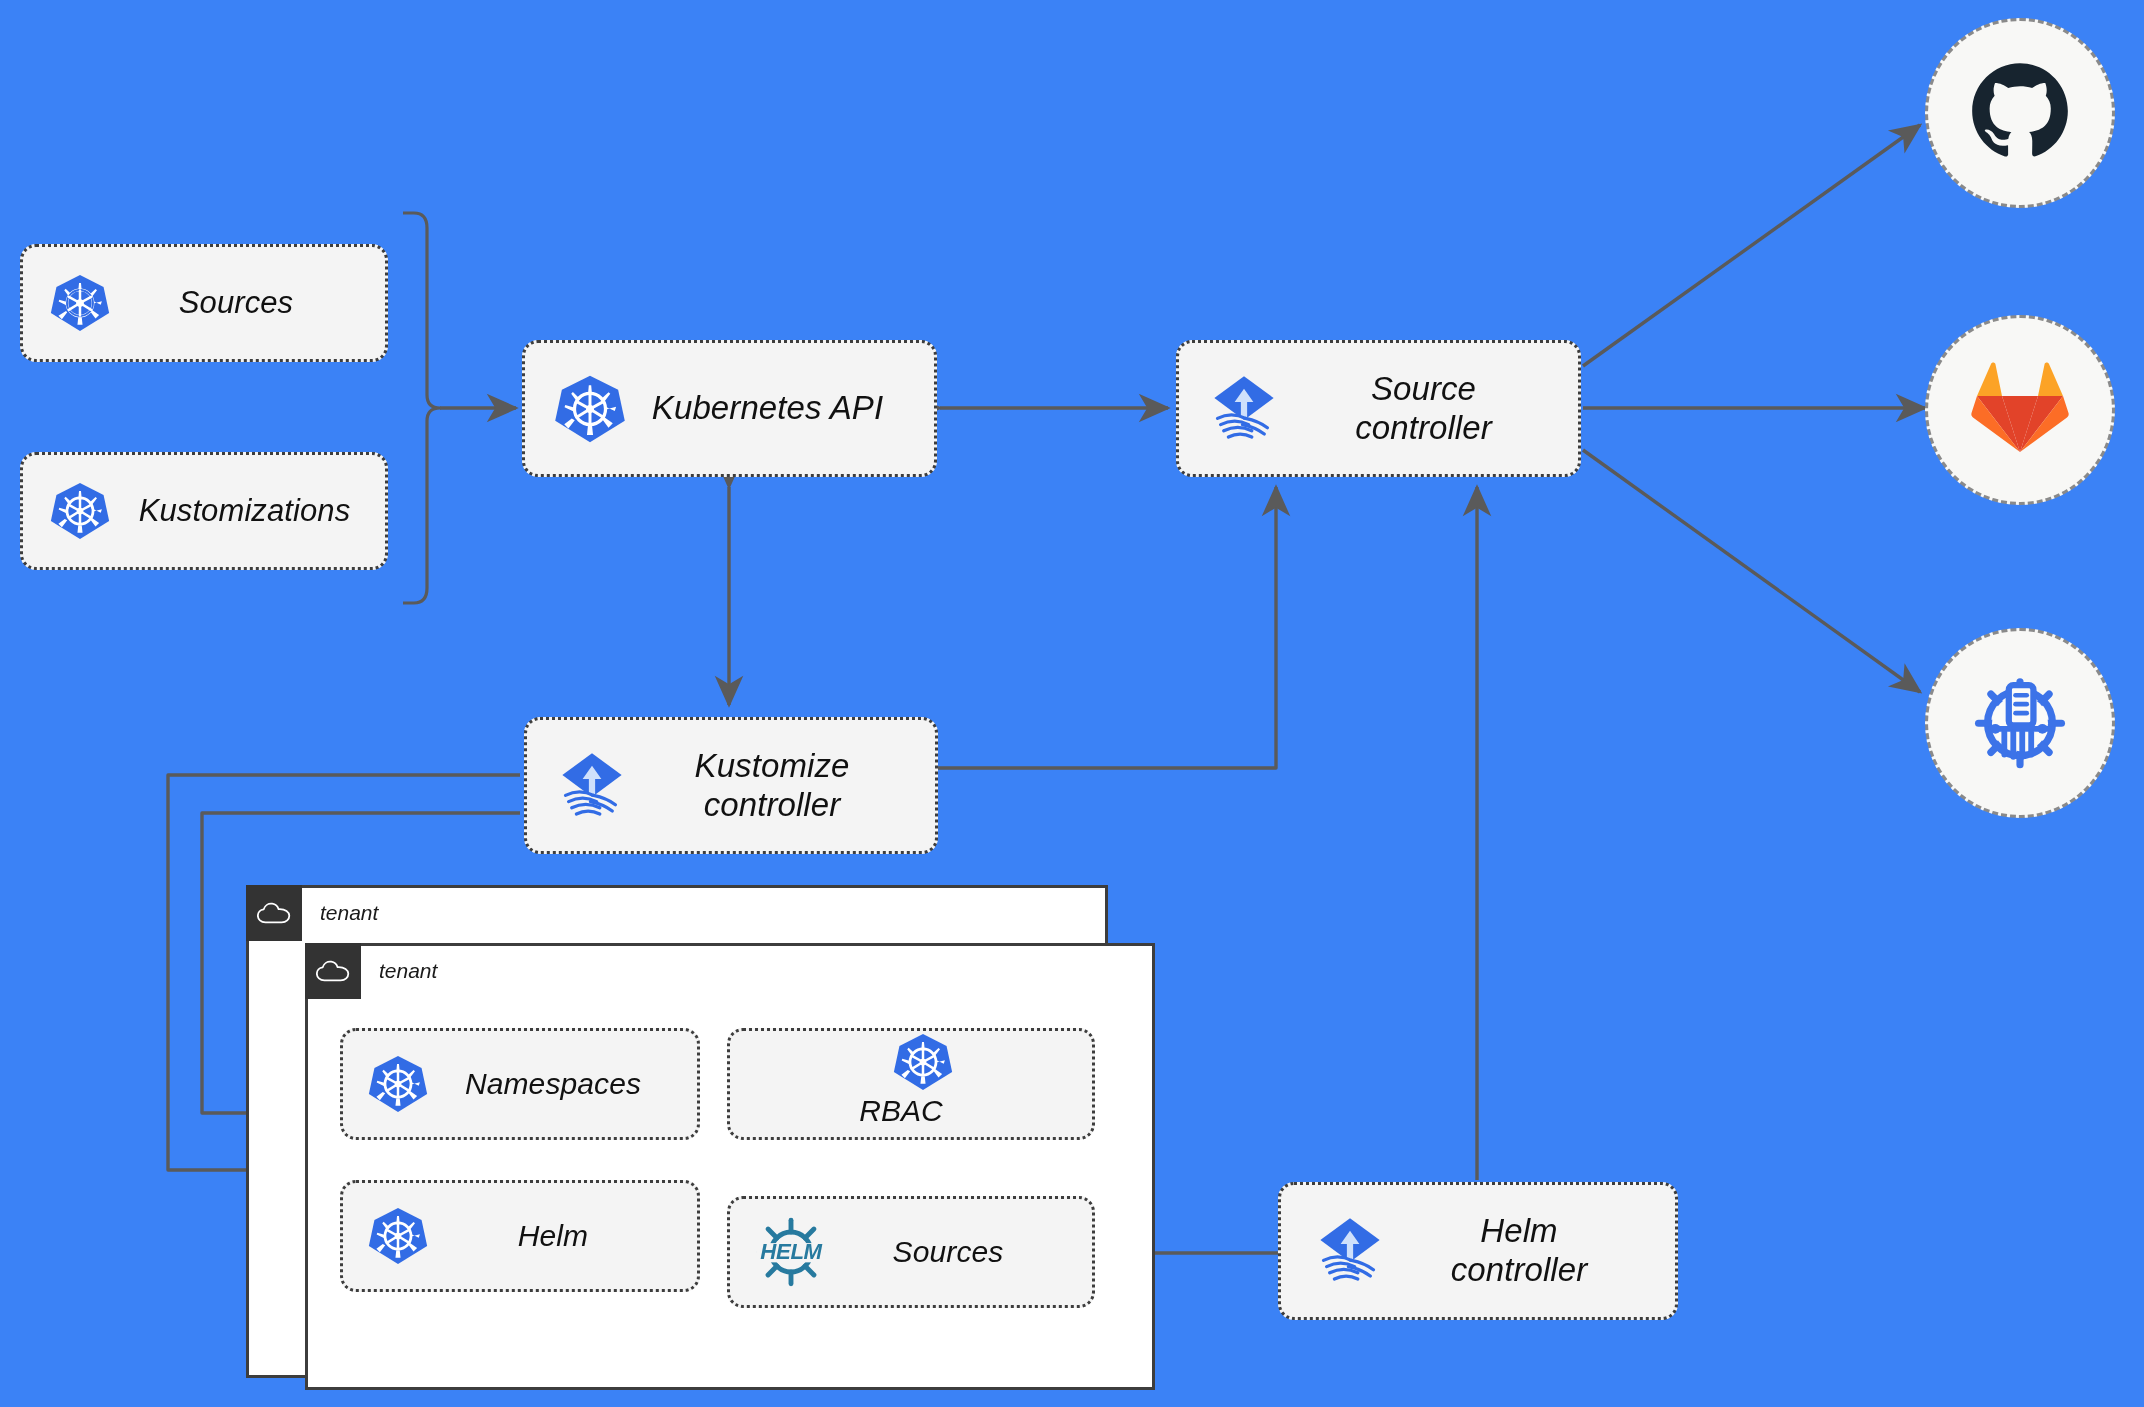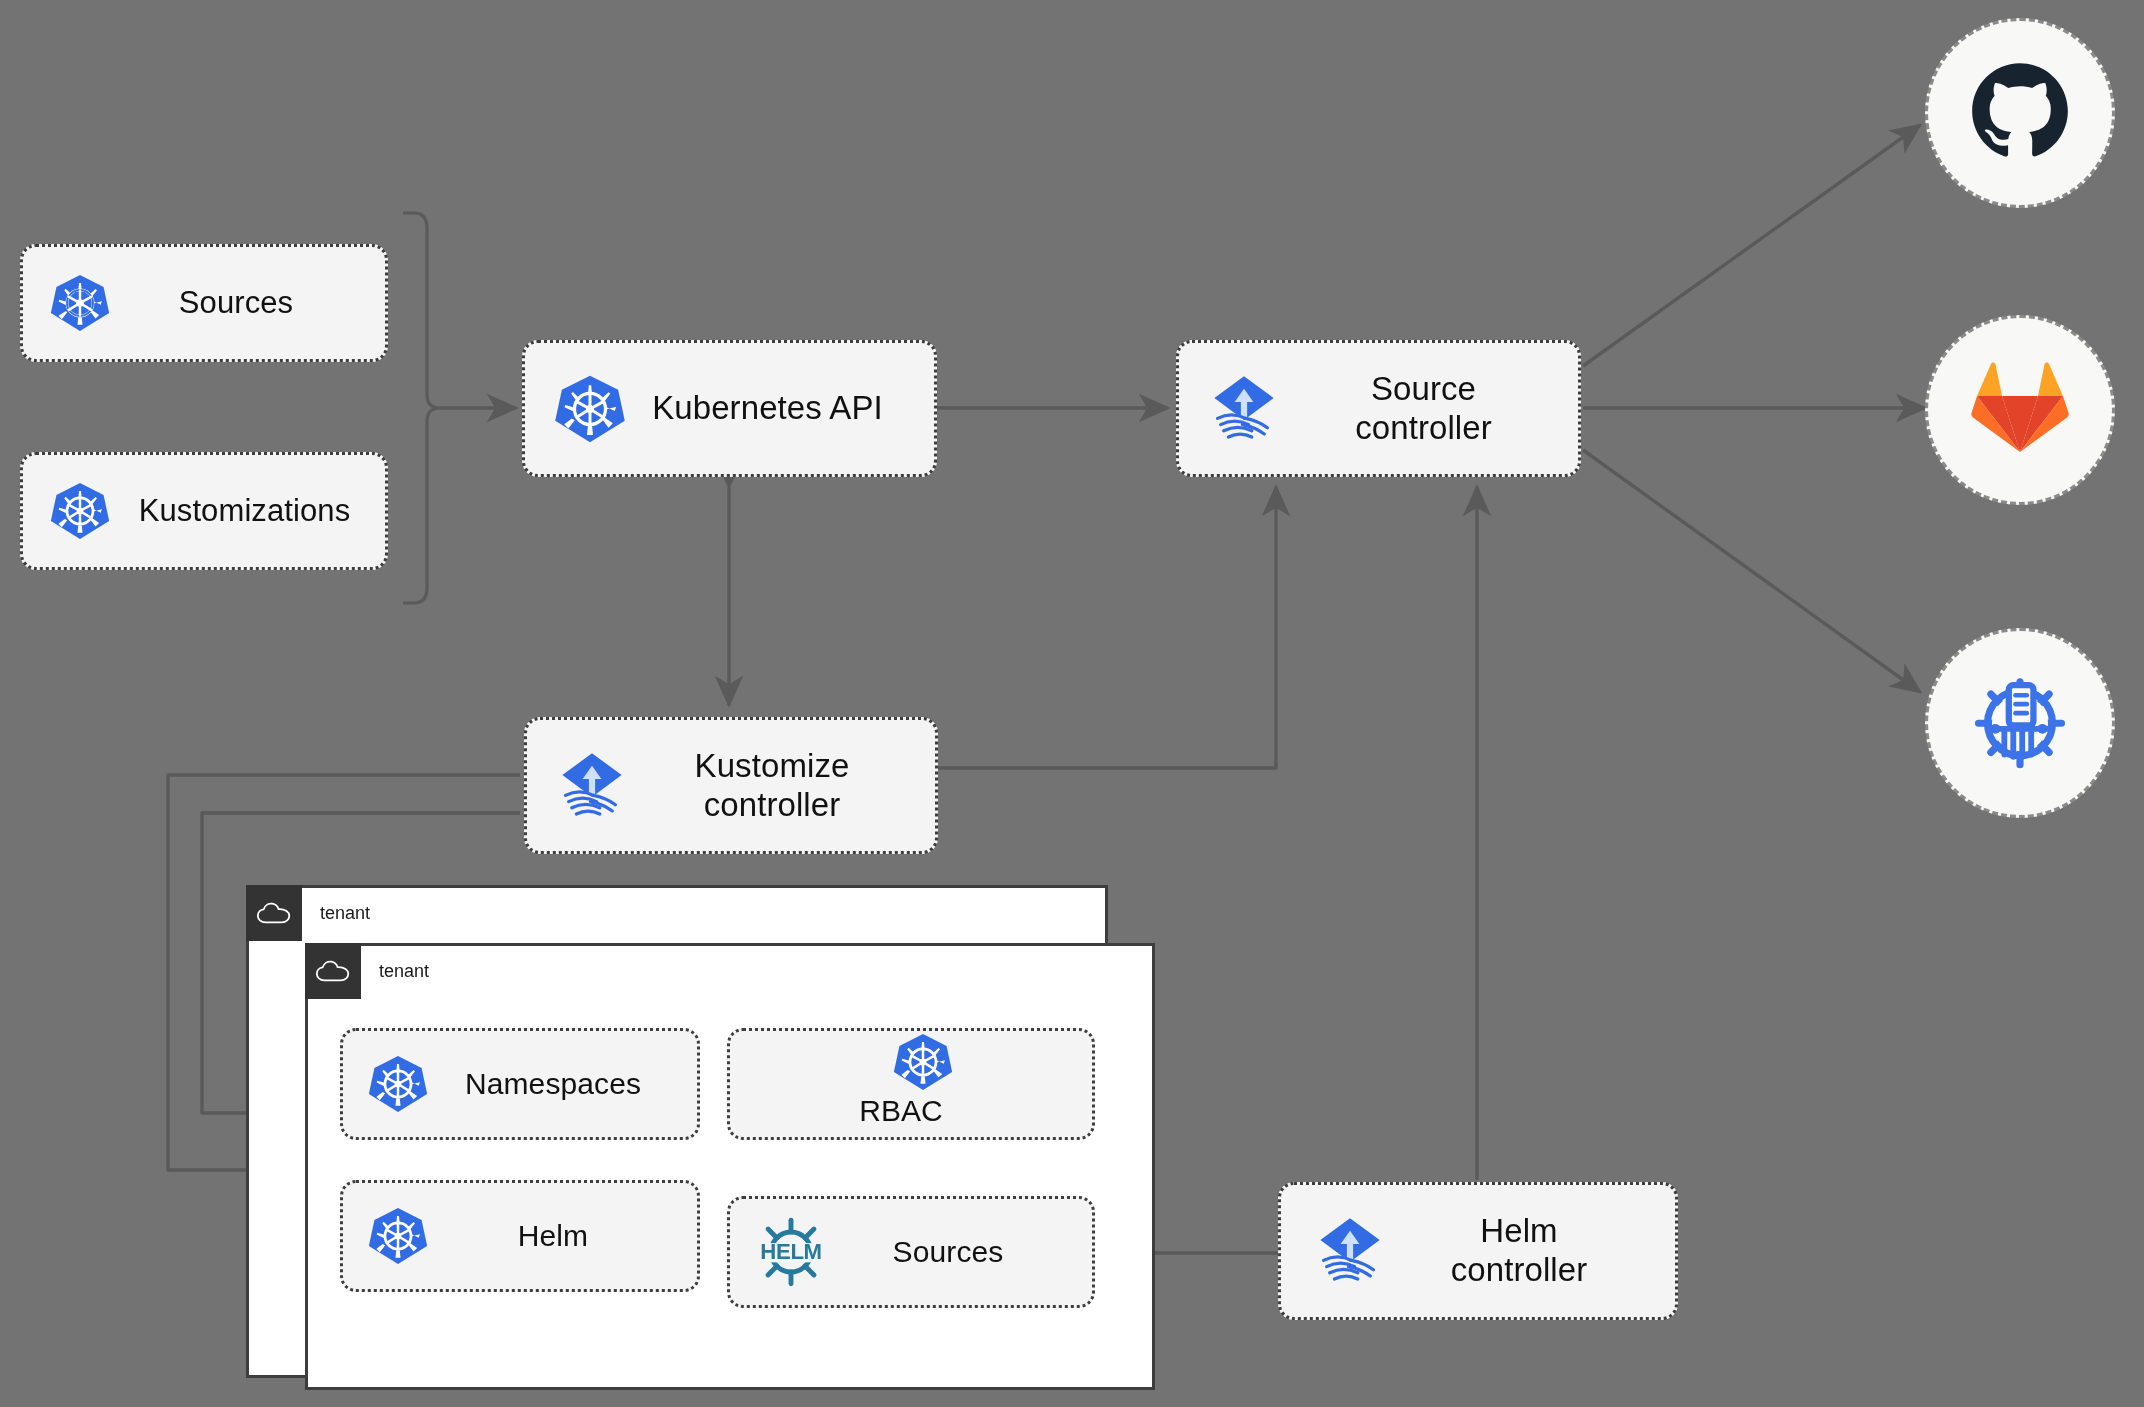--- a/index.html
+++ b/index.html
@@ -1,17 +1,17 @@
 <!DOCTYPE html>
 <html><head>
 <meta charset="utf-8">
 <style>
   html,body{margin:0;padding:0;background:#ffffff;}
   body{font-family:"Liberation Sans","DejaVu Sans",sans-serif;}
-  #stage{position:relative;width:2144px;height:1407px;background:#737373;overflow:hidden;}
+  #stage{position:relative;width:2144px;height:1407px;background:#3b82f6;overflow:hidden;font-style:italic;}
   #wires{position:absolute;left:0;top:0;width:2144px;height:1407px;pointer-events:none;}
 
   
   .node{
     position:absolute;
     background:#f4f4f4;
     border:3px dotted #3d3d3d;
     border-radius:16px;
     box-sizing:border-box;
     display:flex;
@@ -50,21 +50,21 @@
   .tenant .hdr{
     position:absolute;left:-3px;top:-3px;
     height:56px;
     display:flex;align-items:center;
   }
   .tenant .hdr .chip{
     width:56px;height:56px;background:#333333;
     display:flex;align-items:center;justify-content:center;
   }
   .tenant .hdr .tname{
-    color:#1b1b1b;font-size:18px;padding-left:18px;
+    color:#1b1b1b;font-size:21px;padding-left:18px;
     white-space:nowrap;
   }
 </style>
 </head>
 <body>
 
 <div id="stage">
 
   <svg id="wires" viewBox="0 0 2144 1407">
     <defs>

